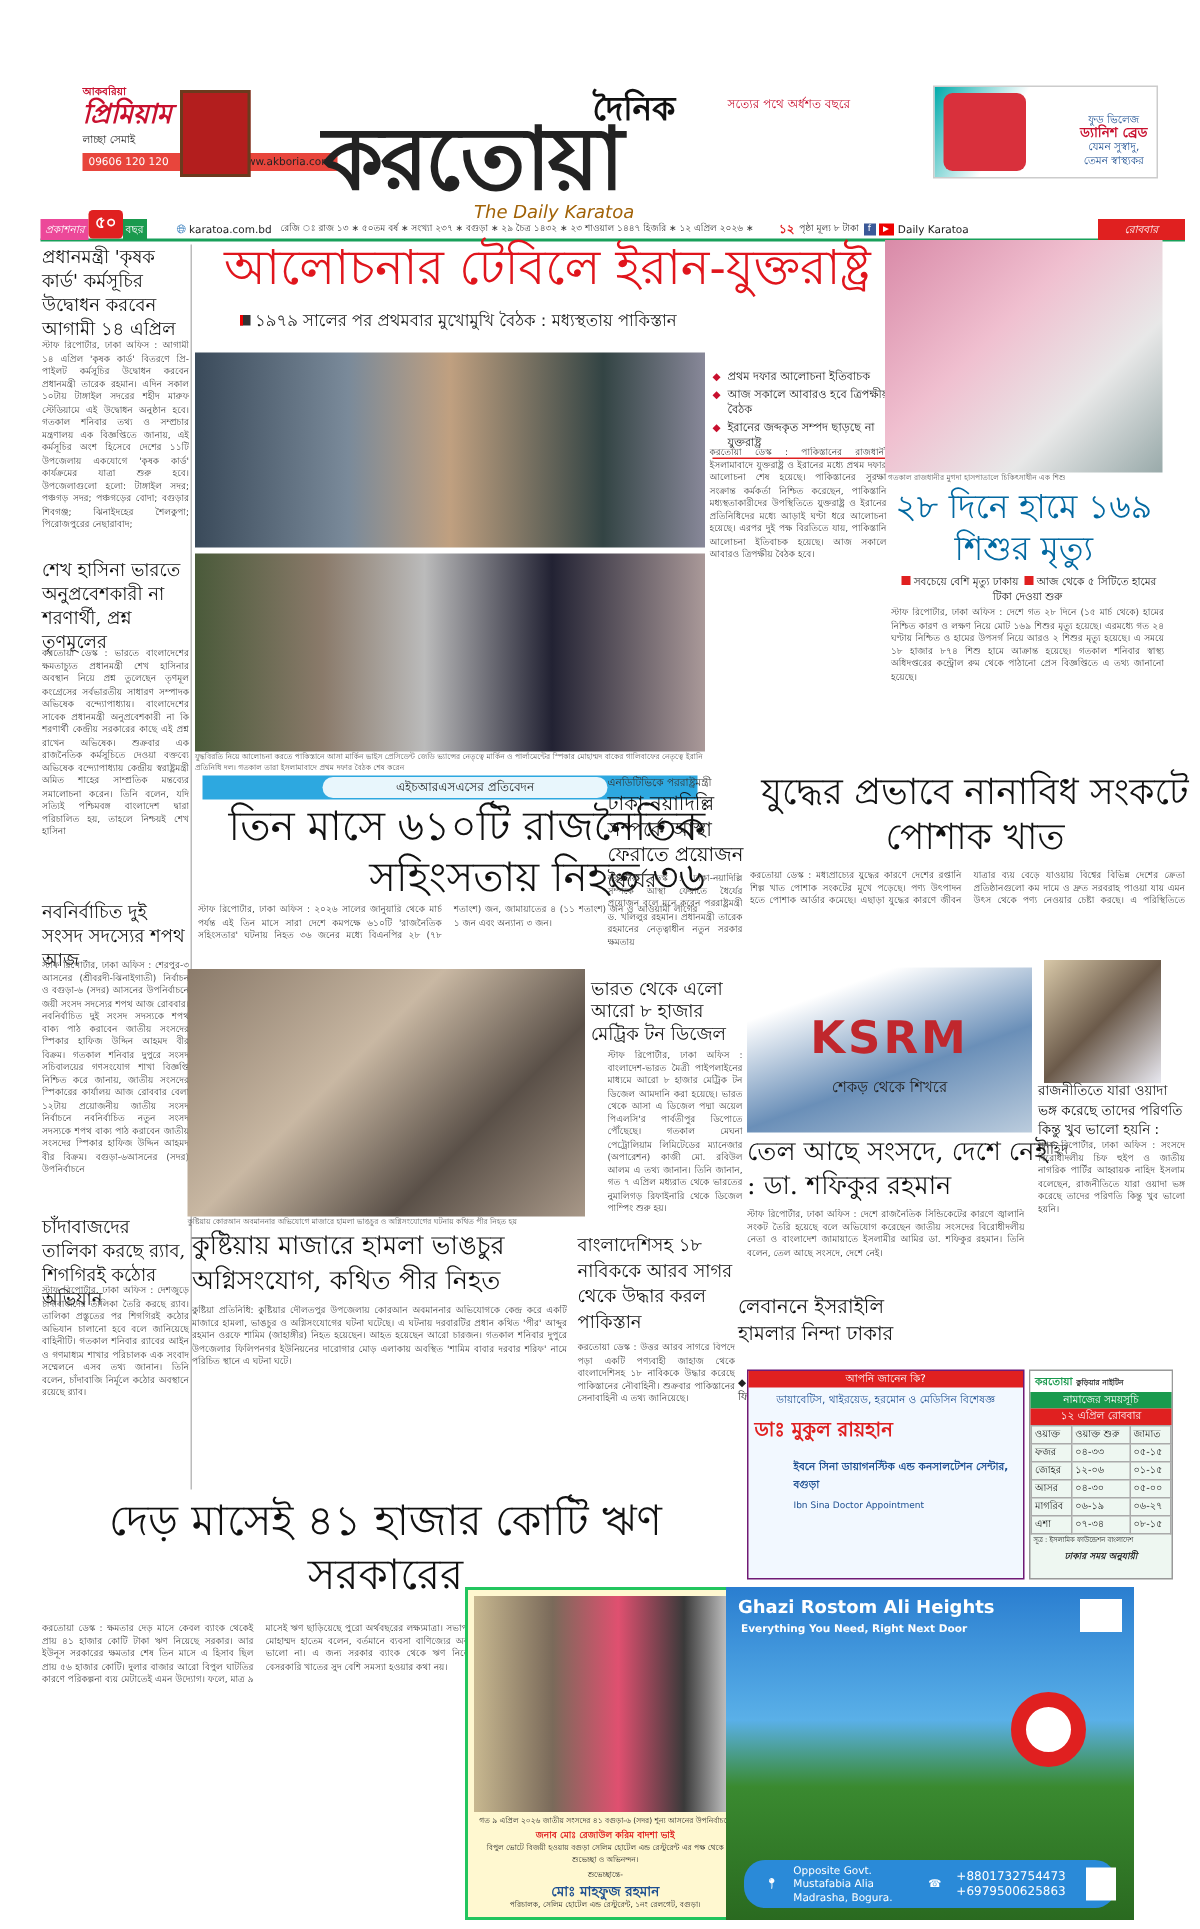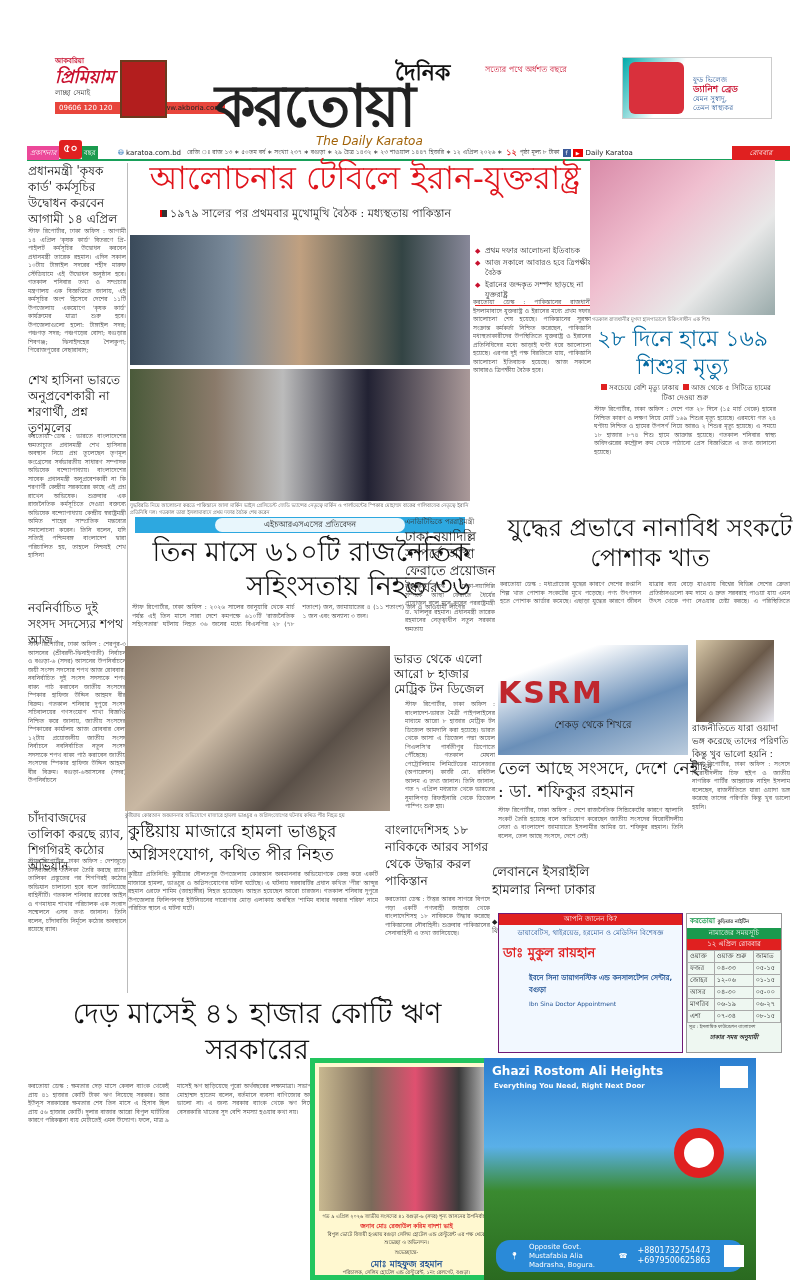--- a/index.html
+++ b/index.html
@@ -14,30 +14,30 @@
 #ad-left .brand{color:#c8102e;font-weight:bold;font-size:18px;font-style:italic;line-height:20px}
 #ad-left .small{font-size:7px;color:#222}
 #ad-left .phone{background:#e8453c;color:#fff;font-size:7px;padding:2px 4px;margin-top:3px;width:170px;display:flex;justify-content:space-between}
 #pack{left:120px;top:60px;width:47px;height:58px;background:#b31e1e;border:2px solid #6b3a1e}
 #logo-dainik{left:395px;top:55px;font-size:22px;font-weight:bold;color:#111}
 #logo-main{left:215px;top:78px;font-size:58px;font-weight:900;color:#222;letter-spacing:-2px;line-height:56px}
 #logo-en{left:316px;top:134px;font-size:12px;font-weight:normal;font-style:italic;color:#a16207}
 #slogan{left:485px;top:63px;font-size:8px;color:#c8102e}
 #ad-right{left:622px;top:57px;width:150px;height:62px;background:linear-gradient(120deg,#0aa 0%,#fff 35%);border:1px solid #ccc}
 #ad-right .bag{position:absolute;left:6px;top:4px;width:55px;height:52px;background:#d9303c;border-radius:6px}
-#ad-right .t{position:absolute;left:70px;top:18px;font-size:7px;color:#1d4f91;line-height:9px;width:75px}
+#ad-right .t{position:absolute;left:82px;top:18px;font-size:7px;color:#1d4f91;line-height:9px;text-align:center;width:75px}
 #ad-right .t b{color:#c8102e;font-size:9px}
 
 #infobar{left:27px;top:146px;width:763px;height:15px;border-bottom:2px solid #18a05a;display:flex;align-items:center;font-size:6.5px;white-space:nowrap}
 #pub{background:#ec4899;color:#fff;font-style:italic;padding:1px 3px;font-size:7px}
 #fifty{background:#e02020;color:#fff;font-weight:bold;font-size:11px;padding:0 4px;border-radius:3px;margin-top:-6px}
 #years{background:#1a9a4e;color:#fff;padding:1px 2px;font-size:7px;margin-right:20px}
 #site{color:#222;font-size:7px;margin-right:6px}
 #meta{color:#333;font-size:6px}
-#pages{color:#e02020;font-weight:bold;font-size:8px;margin-left:4px}
+#pages{color:#e02020;font-weight:bold;font-size:8px;margin-left:17px}
 #price{font-size:6px;margin:0 3px}
 .fb{display:inline-block;width:8px;height:8px;background:#3b5998;color:#fff;font-size:6px;text-align:center;line-height:8px}
 .yt{display:inline-block;width:10px;height:8px;background:#e00;color:#fff;font-size:5px;text-align:center;line-height:8px;margin-left:2px}
 #dk{font-size:7px;margin-left:3px}
 #weekday{background:#e02020;color:#fff;font-style:italic;font-size:7px;padding:1px 18px;margin-left:auto}
 
 #main-hl{left:140px;top:158px;width:450px;font-size:32px;color:#e0151c;font-family:"DejaVu Serif",serif;text-align:center;line-height:40px;white-space:nowrap}
 #main-sub{left:160px;top:205px;font-size:11px;color:#222;white-space:nowrap}
 .sq{display:inline-block;width:7px;height:7px;background:#333;border-left:2px solid #e00;margin-right:3px}
 #main-photo{left:130px;top:235px;width:340px;height:266px}
@@ -81,21 +81,21 @@
 #diesel-hl{left:394px;top:652px;width:100px;font-size:12px;line-height:15px;color:#111;font-family:"DejaVu Serif",serif}
 #diesel-body{left:405px;top:700px;width:90px;height:110px}
 #navik-hl{left:385px;top:822px;width:115px;font-size:12px;line-height:17px;color:#111;font-family:"DejaVu Serif",serif}
 #navik-body{left:385px;top:895px;width:105px;height:110px}
 #leb-hl{left:492px;top:863px;width:120px;font-size:13px;line-height:18px;color:#111;font-family:"DejaVu Serif",serif}
 #leb-bullet{left:492px;top:918px;width:110px;font-size:7px;line-height:9px}
 
 #war-hl{left:500px;top:513px;width:300px;font-size:24px;line-height:30px;text-align:center;color:#111;font-family:"DejaVu Serif",serif}
 #war-body{left:500px;top:580px;width:290px;height:33px;column-count:2;column-gap:8px}
 #ksrm{left:498px;top:645px;width:190px;height:110px;background:linear-gradient(160deg,#fff 20%,#6a8fb8 60%,#bcd 100%)}
-#ksrm .logo{position:absolute;left:0;width:190px;top:30px;text-align:left;font-size:30px;font-weight:900;color:#c0272d;letter-spacing:2px}
+#ksrm .logo{position:absolute;left:0;width:190px;top:30px;text-align:center;font-size:30px;font-weight:900;color:#c0272d;letter-spacing:2px}
 #ksrm .tag{position:absolute;left:0;width:190px;top:72px;text-align:center;font-size:10px;color:#222}
 #oil-hl{left:498px;top:757px;width:210px;font-size:17px;line-height:23px;color:#111;font-family:"DejaVu Serif",serif}
 #oil-body{left:498px;top:806px;width:185px;height:100px}
 #nahid-photo{left:696px;top:640px;width:78px;height:82px;background:linear-gradient(135deg,#d8c8a8,#6b5a4a 50%,#e8e8f0)}
 #nahid-hl{left:692px;top:722px;width:100px;font-size:9px;line-height:13px;color:#111}
 #nahid-body{left:692px;top:760px;width:98px;height:135px}
 
 #prayer{left:686px;top:913px;width:96px;height:140px;border:1px solid #999;background:#eef7f1}
 #prayer .hd{background:#fff;font-size:7px;color:#1a9a4e;font-weight:bold;padding:1px 3px;height:14px}
 #prayer .t1{background:#1a9a4e;color:#fff;font-size:7px;text-align:center;line-height:11px}
@@ -113,21 +113,21 @@
 #doctor-ad .app{font-size:6px;color:#1d4f91;margin:4px 0 0 30px}
 #ghazi{left:484px;top:1058px;width:272px;height:222px;background:linear-gradient(180deg,#2a7ed0 0%,#5ab0e8 40%,#3a8a30 60%,#2a6a20 100%)}
 #ghazi .t{position:absolute;left:8px;top:6px;color:#fff;font-weight:bold;font-size:12px}
 #ghazi .s{position:absolute;left:10px;top:24px;color:#fff;font-size:7px;font-weight:bold}
 #ghazi .bar{position:absolute;left:12px;bottom:8px;width:248px;height:32px;background:#2a8ad8;border-radius:14px;color:#fff;font-size:7px;display:flex;align-items:center;gap:10px;padding-left:14px}
 #ghazi .pin{position:absolute;left:190px;top:70px;width:50px;height:50px;border-radius:50%;border:10px solid #e02020;background:#fff}
 #ghazi .logo{position:absolute;right:8px;top:8px;width:28px;height:22px;background:#fff}
 
 #loan-hl{left:27px;top:996px;width:460px;font-size:28px;line-height:36px;text-align:center;color:#111;font-family:"DejaVu Serif",serif}
 #loan-body{left:28px;top:1082px;width:290px;height:200px;column-count:2;column-gap:8px}
-#wish-ad{left:310px;top:1058px;width:185px;height:222px;background:#fff8d0;border:5px solid #22c55e}
+#wish-ad{left:310px;top:1058px;width:185px;height:222px;background:#fff8d0;border:2px solid #22c55e}
 #wish-ad .ph{position:absolute;left:4px;top:4px;width:175px;height:144px;background:linear-gradient(90deg,#c8b890,#7a6a5a 30%,#e05070 55%,#3a3a3a 80%,#ddd)}
 #wish-ad .l1{position:absolute;left:4px;top:150px;width:175px;font-size:5px;text-align:center}
 #wish-ad .l2{position:absolute;left:4px;top:158px;width:175px;font-size:6px;text-align:center;color:#e02020;font-weight:bold}
 #wish-ad .l3{position:absolute;left:4px;top:168px;width:175px;font-size:5px;text-align:center}
 #wish-ad .l4{position:absolute;left:4px;top:186px;width:175px;font-size:5px;text-align:center}
 #wish-ad .l5{position:absolute;left:4px;top:194px;width:175px;font-size:9px;text-align:center;color:#1d4f91;font-weight:bold}
 #wish-ad .l6{position:absolute;left:4px;top:206px;width:175px;font-size:5px;text-align:center}
 .vrule{width:1px;background:#bbb}
 </style>
 </head>

